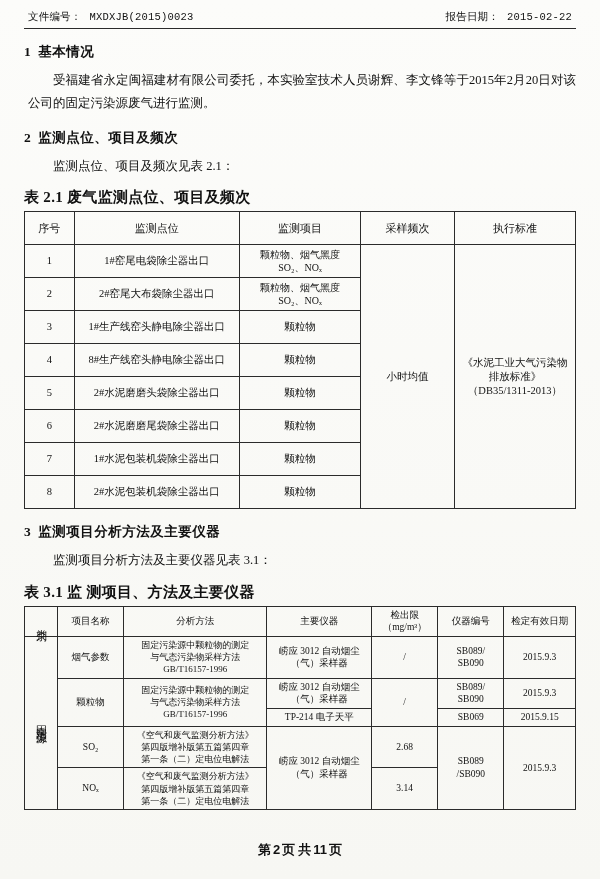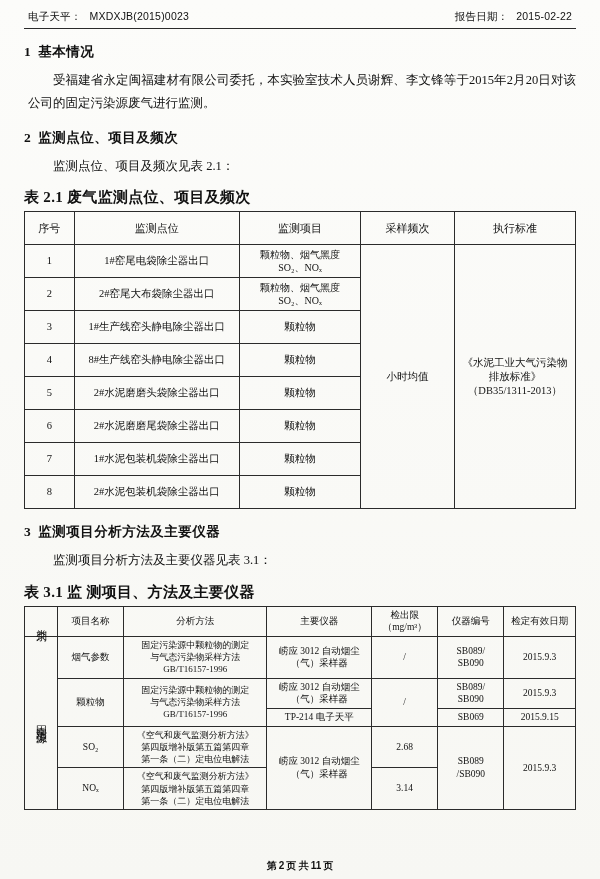--- a/index.html
+++ b/index.html
@@ -31,21 +31,21 @@
     font-size: 10.5px;
     padding: 0 4px 4px 4px;
     border-bottom: 1px solid #2a2a2a;
     margin-bottom: 12px;
     letter-spacing: 0.2px;
   }
   .doc-header .left, .doc-header .right {
     white-space: nowrap;
   }
   .doc-header .val {
-    font-family: Liberation Sans, sans-serif;
+    font-family: Liberation Mono, monospace;
     font-size: 10.5px;
     padding-left: 8px;
   }
   h2.sect {
     font-size: 13.5px;
     font-weight: bold;
     margin: 14px 0 8px 0;
     letter-spacing: 0.5px;
   }
   h2.sect .num {
@@ -92,40 +92,40 @@
     font-size: 9.5px;
     padding: 2px 1px;
   }
   .t2 .method {
     font-size: 9px;
     line-height: 1.35;
     text-align: center;
   }
   .footer {
     position: absolute;
-    bottom: 6px;
+    bottom: 20px;
     left: 0;
     width: 600px;
     text-align: center;
-    font-size: 10px;
+    font-size: 13px;
     font-weight: bold;
   }
   .footer .pg {
     font-family: "Liberation Sans", sans-serif;
     margin: 0 2px;
   }
 </style>
 </head>
 <body>
 
 <div class="page">
 
   <div class="doc-header">
     <div class="left">
-      <span>电子天平：</span><span class="val">MXDXJB(2015)0023</span>
+      <span>文件编号：</span><span class="val">MXDXJB(2015)0023</span>
     </div>
     <div class="right">
       <span>报告日期：</span><span class="val">2015-02-22</span>
     </div>
   </div>
 
   <h2 class="sect">
     <span class="num">1</span><span>基本情况</span>
   </h2>
   <p class="body">受福建省永定闽福建材有限公司委托，本实验室技术人员谢辉、李文锋等于2015年2月20日对该公司的固定污染源废气进行监测。</p>

